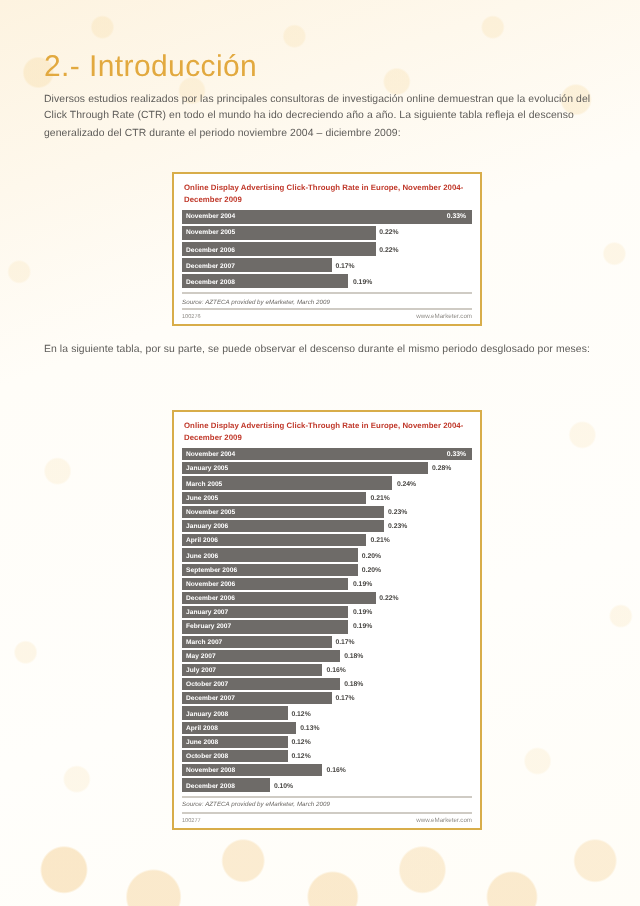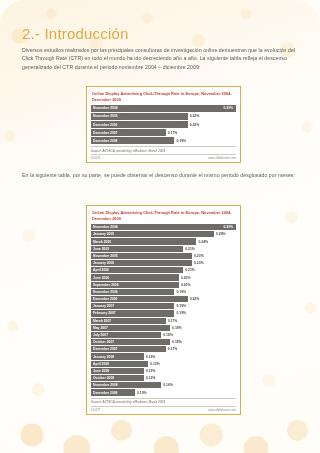--- a/index.html
+++ b/index.html
@@ -36,21 +36,20 @@
       radial-gradient(circle at 90% 11%, rgba(249,228,186,.45) 0 7px, rgba(249,228,186,0) 8px),
       radial-gradient(circle at 3% 30%, rgba(250,233,198,.40) 0 5px, rgba(250,233,198,0) 6px),
       radial-gradient(circle at 9% 52%, rgba(250,233,198,.35) 0 6px, rgba(250,233,198,0) 7px),
       radial-gradient(circle at 4% 72%, rgba(250,233,198,.38) 0 5px, rgba(250,233,198,0) 6px),
       radial-gradient(circle at 96% 28%, rgba(250,233,198,.38) 0 5px, rgba(250,233,198,0) 6px),
       radial-gradient(circle at 91% 48%, rgba(250,233,198,.34) 0 6px, rgba(250,233,198,0) 7px),
       radial-gradient(circle at 97% 68%, rgba(250,233,198,.36) 0 5px, rgba(250,233,198,0) 6px),
       radial-gradient(circle at 84% 84%, rgba(250,233,198,.34) 0 6px, rgba(250,233,198,0) 7px),
       radial-gradient(circle at 12% 86%, rgba(250,233,198,.34) 0 6px, rgba(250,233,198,0) 7px),
       linear-gradient(160deg, #fdf3e0 0%, #fffdf8 34%, #fffefb 68%, #fffdf7 100%);
-    border-radius: 25px;
   }
 
   
   .heading {
     position: absolute;
     left: 22px;
     top: 25px;
     font-size: 15px;
     color: #e2a93f;
     letter-spacing: .2px;

